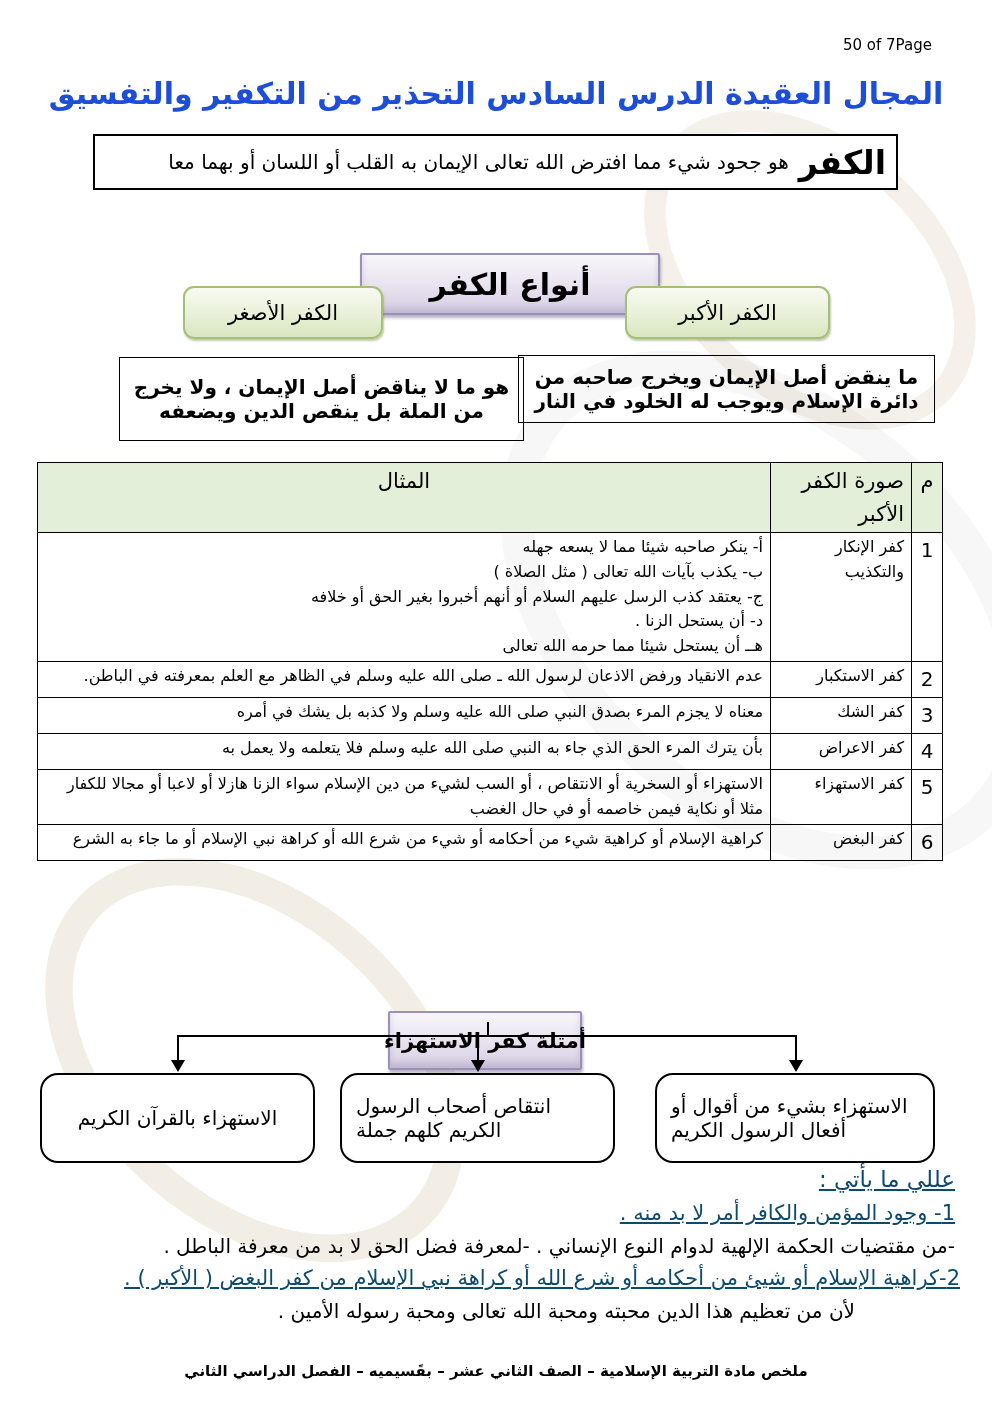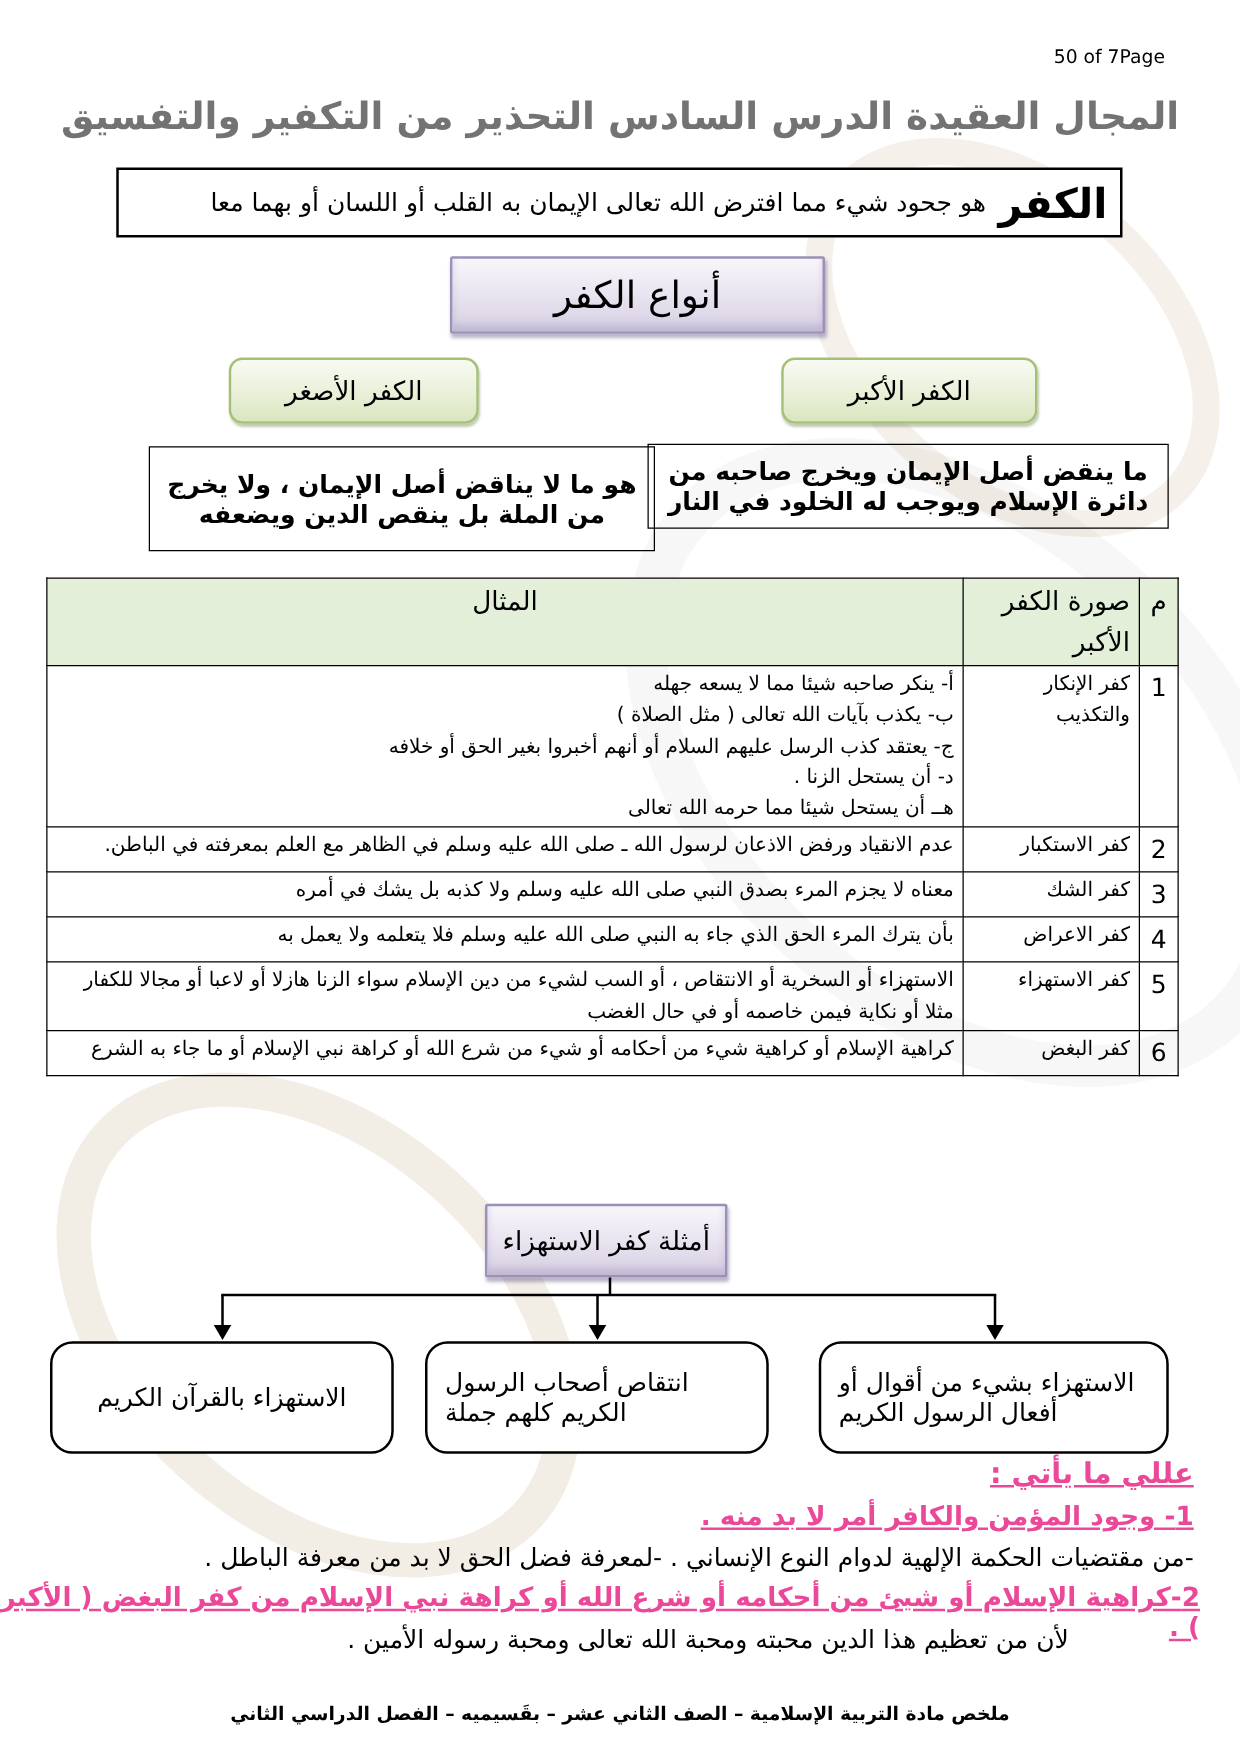--- a/index.html
+++ b/index.html
@@ -16,36 +16,36 @@
   .wm2 { left:90px;  top:820px; width:330px; height:480px;
          border:28px solid rgba(208,192,160,0.28); transform:rotate(-48deg); }
   .wm3 { left:680px; top:80px; width:260px; height:380px;
          border:22px solid rgba(208,192,160,0.22); transform:rotate(-48deg); }
   .content { position:relative; z-index:2; }
 
   
   .page-number { position:absolute; top:36px; left:843px; width:120px;
     font-size:15px; color:#000; direction:ltr; }
   .doc-title { position:absolute; top:76px; left:0; width:100%;
-    text-align:center; font-size:30px; font-weight:bold; direction:rtl; color:#737373;
+    text-align:center; font-size:30px; font-weight:bold; direction:rtl; color:#1d4ed8;
     letter-spacing:-0.5px; }
 
   
   .def-box { position:absolute; top:134px; left:93px; width:805px; height:56px;
     border:2px solid #000; direction:rtl; display:flex; align-items:center;
     padding:0 10px; gap:10px; background:#fff; }
   .def-term { font-size:33px; font-weight:bold; white-space:nowrap; }
   .def-text { font-size:20px; }
 
   
   .purple-box { position:absolute; direction:rtl;
     background:linear-gradient(180deg,#f8f6fb 0%,#e9e4f0 50%,#d6cee2 100%);
     border:2px solid #9b90b8; border-radius:2px;
     box-shadow:1px 3px 3px rgba(100,90,130,0.45), inset 0 -5px 6px rgba(130,115,165,0.25);
-    display:flex; align-items:center; justify-content:center; font-weight:normal; }
+    display:flex; align-items:center; justify-content:center; font-weight:bold;margin-top:48px; }
   .types-heading { top:205px; left:360px; width:300px; height:62px; font-size:30px; }
   .examples-heading { top:963px; left:388px; width:194px; height:59px; font-size:21px; white-space:nowrap; }
 
   
   .green-box { position:absolute; top:286px; height:53px; direction:rtl;
     background:linear-gradient(180deg,#f8faf2 0%,#ecf2dd 45%,#d9e6c0 100%);
     border:2px solid #a6bf77; border-radius:11px;
     box-shadow:1px 2px 2px rgba(120,140,90,0.45);
     display:flex; align-items:center; justify-content:center; font-size:21px; }
   .green-box.major { left:625px; width:205px; }
@@ -85,21 +85,21 @@
   .ex-box { position:absolute; top:1073px; height:90px; direction:rtl;
     border:2.5px solid #000; border-radius:18px; background:#fff;
     display:flex; align-items:center; justify-content:center; text-align:left;
     font-size:20px; padding:4px 14px; }
   .ex-right  { left:655px; width:280px; }
   .ex-middle { left:340px; width:275px; }
   .ex-left   { left:40px;  width:275px; }
 
   
   .qa { position:absolute; direction:rtl; }
-  .red { color:#ec4899; font-weight:bold; text-decoration:underline; }
+  .red { color:#0c4a6e; font-weight:normal; text-decoration:underline; }
   .q-heading { top:1166px; right:37px; font-size:23px; }
   .q1 { top:1201px; right:37px; font-size:21px; }
   .a1t { top:1234px; right:37px; font-size:20px; color:#000; }
   .q2 { top:1266px; right:32px; font-size:21px; }
   .a2t { top:1299px; right:137px; font-size:20px; color:#000; }
 
   
   .footer { position:absolute; top:1362px; left:0; width:100%; text-align:center;
     direction:rtl; font-size:15px; font-weight:bold; }
 </style>

